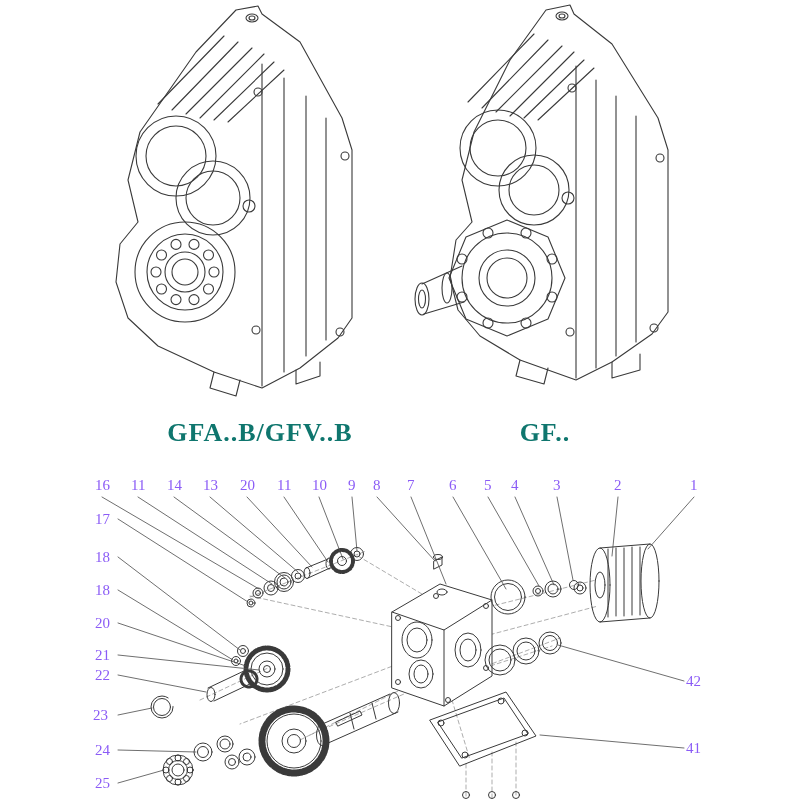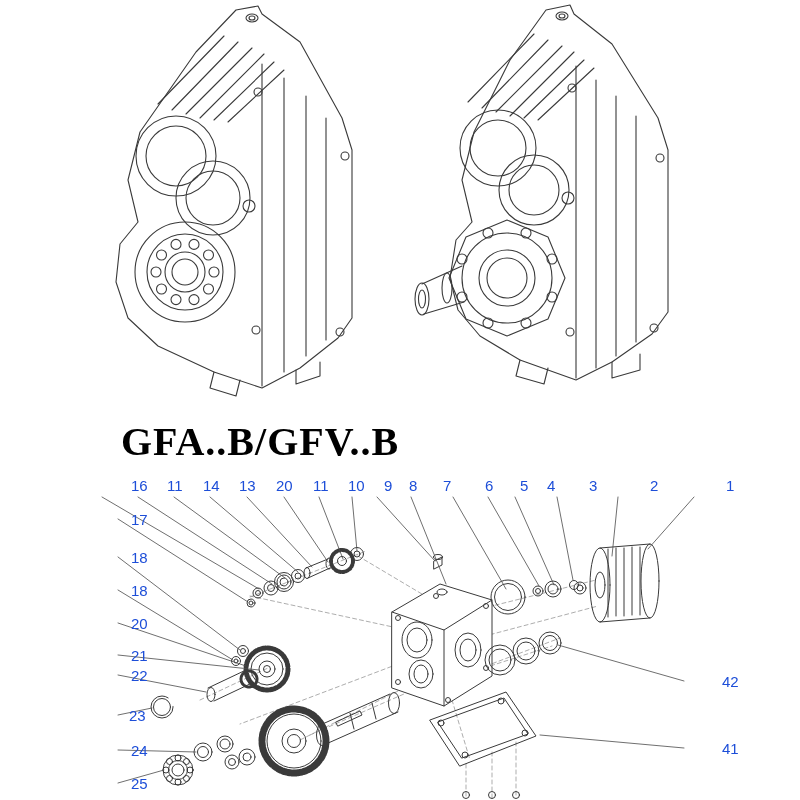--- a/index.html
+++ b/index.html
@@ -1,22 +1,22 @@
 <!DOCTYPE html>
 <html><head>
 <meta charset="utf-8">
 <style>
   html,body{margin:0;padding:0;background:#fff;}
   .page{position:relative;width:800px;height:800px;background:#ffffff;overflow:hidden;
         font-family:"Liberation Serif", serif;}
   .art{position:absolute;left:0;top:0;width:800px;height:800px;}
-  .model-label{position:absolute;font-weight:bold;font-size:40px;color:#000000;
+  .model-label{position:absolute;font-weight:bold;font-size:26px;color:#0f766e;
         letter-spacing:1px;text-align:center;font-family:"Liberation Serif", serif;}
-  .callout{position:absolute;font-size:15px;color:#1d4ed8;line-height:1;
-        font-family:Liberation Sans, sans-serif;margin-left:36px;}
+  .callout{position:absolute;font-size:15px;color:#8b5cf6;line-height:1;
+        font-family:Liberation Serif, serif;}
 </style>
 </head>
 <body>
 
 <div class="page">
 
 <svg class="art" viewBox="0 0 800 800" fill="none" stroke="#3a3a3a" stroke-width="1.1" stroke-linejoin="round" stroke-linecap="round">
 
   <g>
     <path d="M236,10 L258,6 L262,14 L300,42 L342,118 L352,150 L352,318 L338,338 L300,368 L262,388 L214,372 L158,346 L128,318 L116,282 L120,244 L138,222 L128,180 L140,132 L196,52 Z" fill="#fff"></path>
@@ -268,20 +268,21 @@
       <path d="M118,715 L152,708"></path>
           <path d="M118,750 L196,752"></path>
           <path d="M118,783 L164,770"></path>
       <path d="M684,681 L558,645"></path>
           <path d="M684,748 L540,735"></path>
     </g>
   </g>
 </svg>
 
 <div class="model-label" style="left:110px;top:418px;width:300px;">GFA..B/GFV..B</div>
+<div class="model-label" style="left:460px;top:418px;width:170px;">GF..</div>
 
 <span class="callout" style="left:95px;top:478px">16</span>
 <span class="callout" style="left:131px;top:478px">11</span>
 <span class="callout" style="left:167px;top:478px">14</span>
 <span class="callout" style="left:203px;top:478px">13</span>
 <span class="callout" style="left:240px;top:478px">20</span>
 <span class="callout" style="left:277px;top:478px">11</span>
 <span class="callout" style="left:312px;top:478px">10</span>
 <span class="callout" style="left:348px;top:478px">9</span>
 <span class="callout" style="left:373px;top:478px">8</span>

